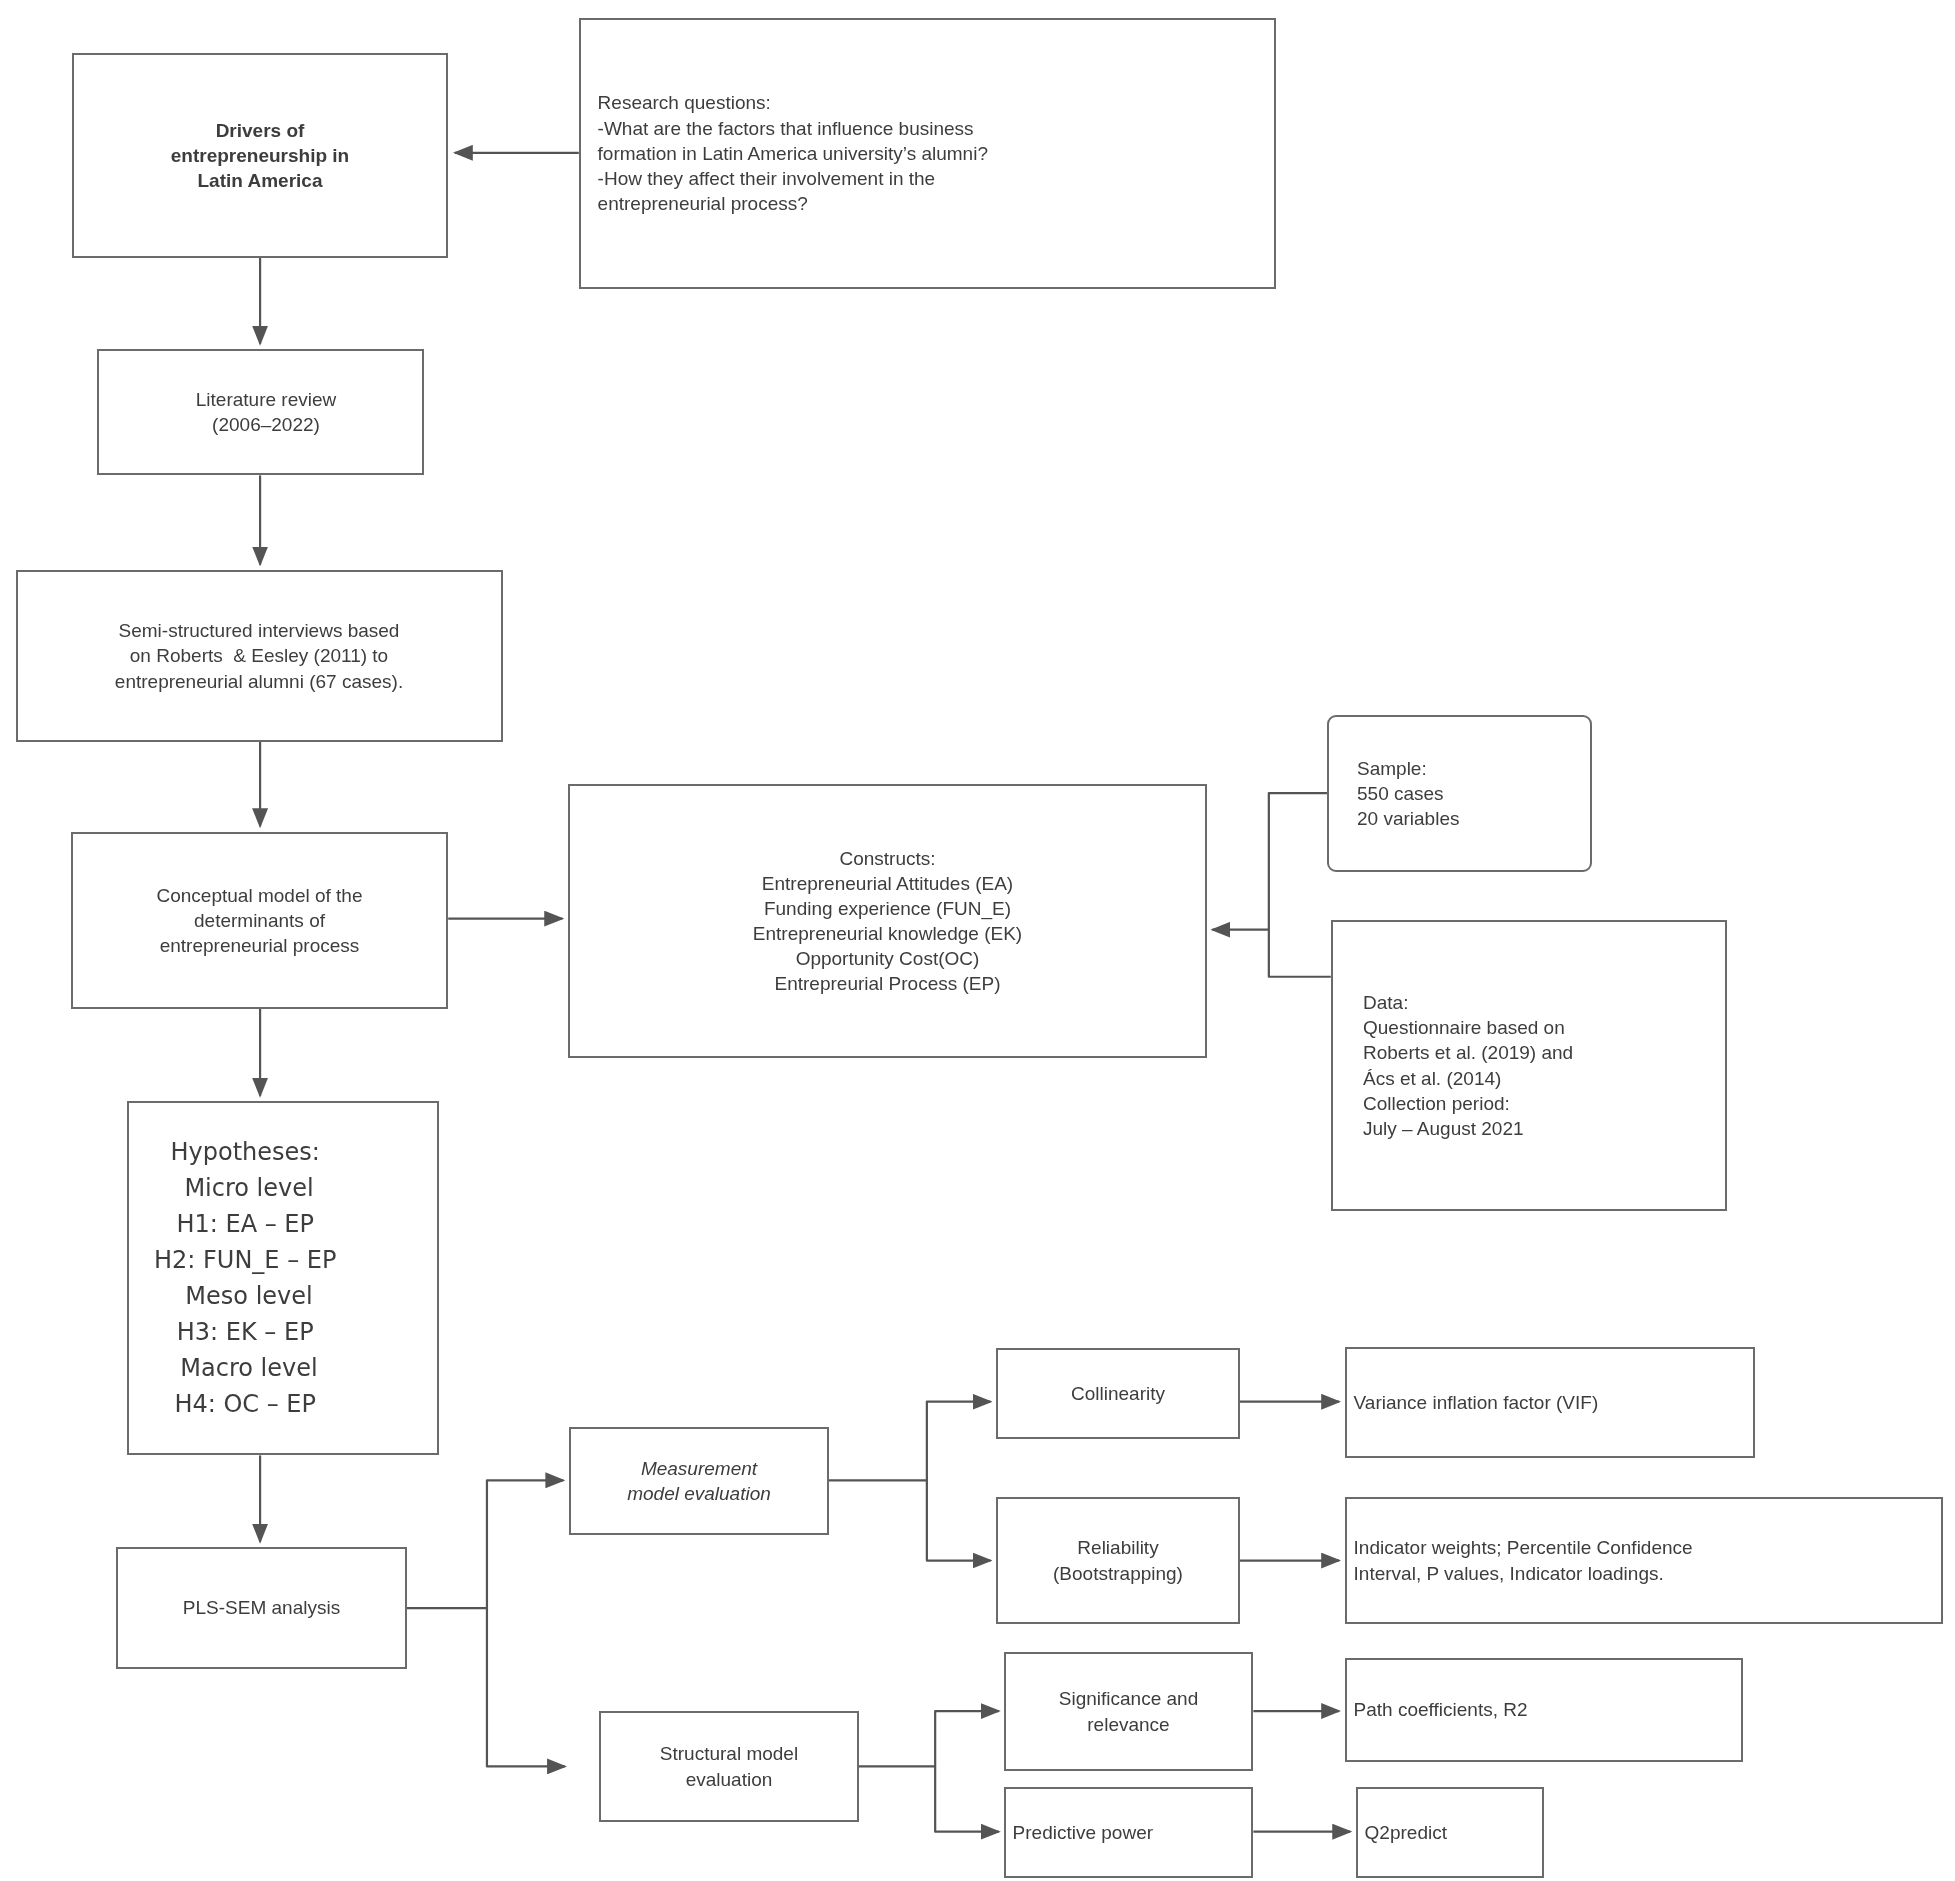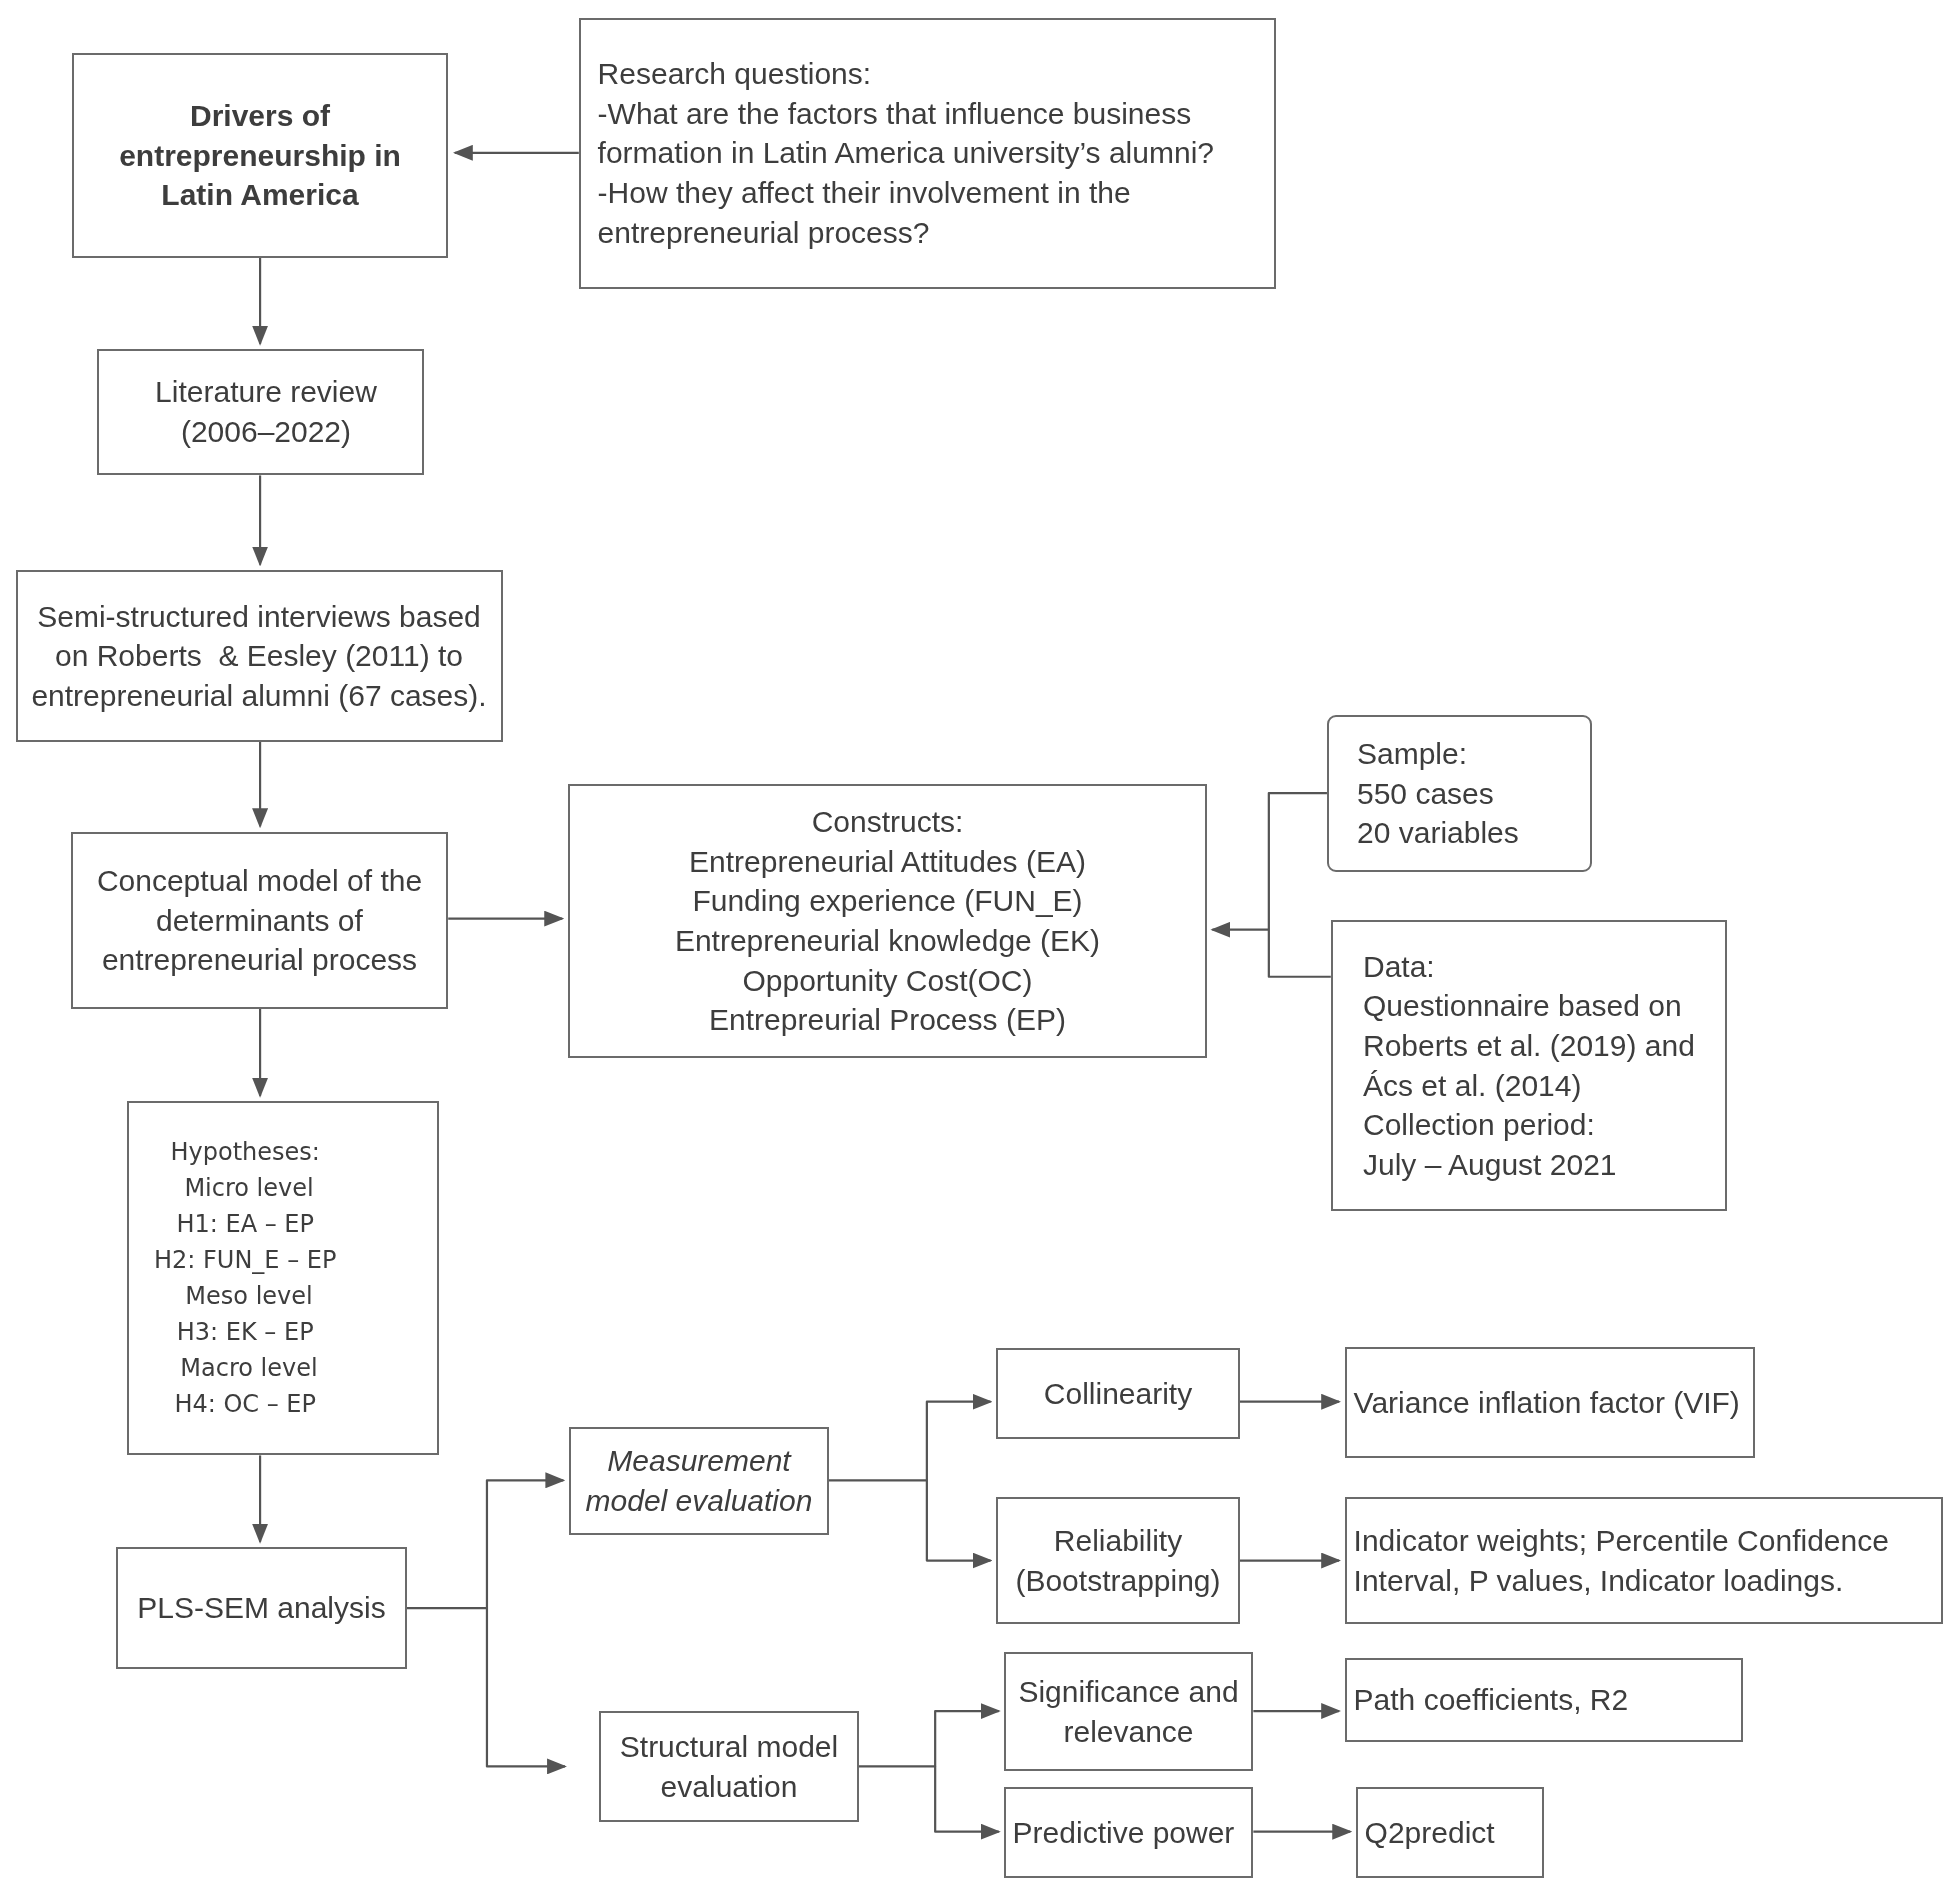--- a/index.html
+++ b/index.html
@@ -23,21 +23,21 @@
   .box{
     position:absolute;
     box-sizing:border-box;
     border:2.2px solid var(--border);
     background:var(--bg);
     z-index:2;
     display:flex;
     align-items:center;
     justify-content:center;
     text-align:center;
-    font-size:30px;
+    font-size:19px;
     line-height:1.32;
     white-space:pre-wrap;
     color:var(--text);
   }
   .box.left{
     justify-content:flex-start;
     text-align:left;
   }
   .bold{font-weight:bold;}
   .wide-font{
@@ -147,20 +147,20 @@
 
   <div class="box" style="left:996px; top:1497px; width:244px; height:127px;">Reliability
 (Bootstrapping)</div>
 
   <div class="box left" style="left:1345px; top:1497px; width:598px; height:127px; padding-left:6.6px;">Indicator weights; Percentile Confidence
 Interval, P values, Indicator loadings.</div>
 
   <div class="box" style="left:1004px; top:1652px; width:249px; height:119px;">Significance and
 relevance</div>
 
-  <div class="box left" style="left:1345px; top:1658px; width:398px; height:84px; padding-left:6.6px;">Path coefficients, R2</div>
+  <div class="box left" style="left:1345px; top:1658px; width:398px; height:104px; padding-left:6.6px;">Path coefficients, R2</div>
 
   <div class="box left" style="left:1004px; top:1787px; width:249px; height:91px; padding-left:6.6px;">Predictive power</div>
 
   <div class="box left" style="left:1356px; top:1787px; width:188px; height:91px; padding-left:6.6px;">Q2predict</div>
 
 </div>
 
 
 </body></html>

